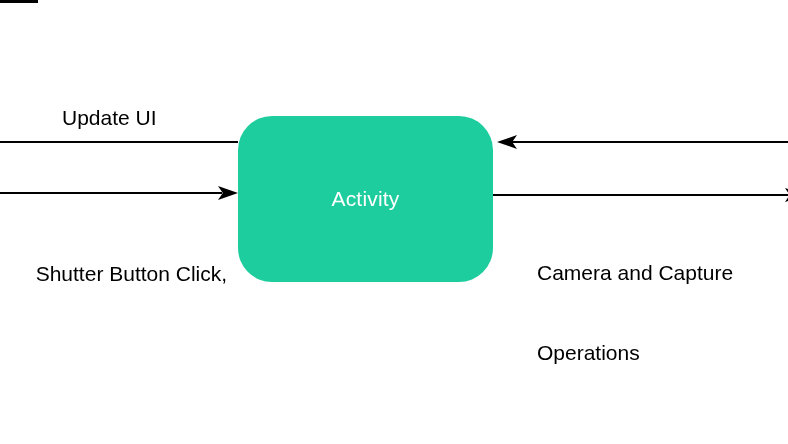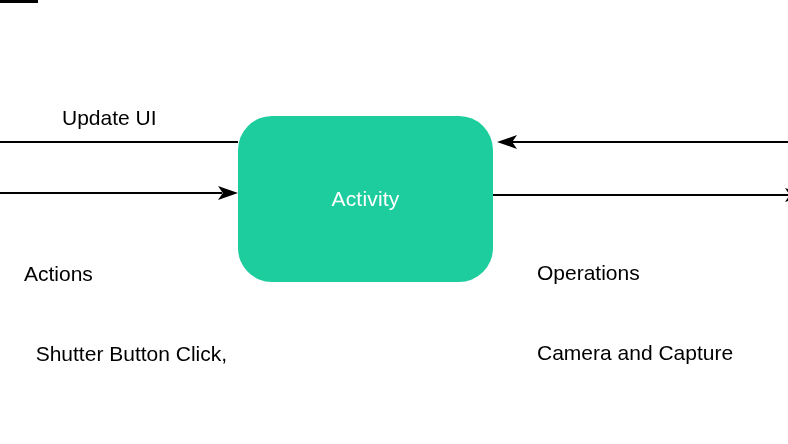--- a/index.html
+++ b/index.html
@@ -60,39 +60,38 @@
 <div class="canvas">
 
   <div class="crop-bar"></div>
 
   <div class="tblock bold" style="left:62px; top:105px;">Update UI</div>
   <div class="hline" style="left:0; top:141px; width:238px;"></div>
 
   <div class="hline" style="left:0; top:192px; width:222px;"></div>
   <div class="ah ah-right" style="left:218px; top:186px;"></div>
   <div class="tblock" style="left:24px; top:208px;">
-    <div class="bold">Actions</div>
     <div>  Shutter Button Click,</div>
     
     
     
   </div>
 
   <div class="node">
     <span class="node-label">Activity</span>
   </div>
 
   <div class="hline" style="left:511px; top:141px; width:277px;"></div>
   <div class="ah ah-left" style="left:497px; top:135px;"></div>
 
   <div class="hline" style="left:493px; top:194px; width:295px;"></div>
   <div class="ah ah-right" style="left:785px; top:188px;"></div>
   <div class="tblock" style="left:537px; top:207px;">
+    <div class="bold">Camera and Capture</div>
     <div class="bold">Operations</div>
-    <div class="bold">Camera and Capture</div>
     
     
     
     
     
   </div>
 
 </div>
 
 </body></html>

